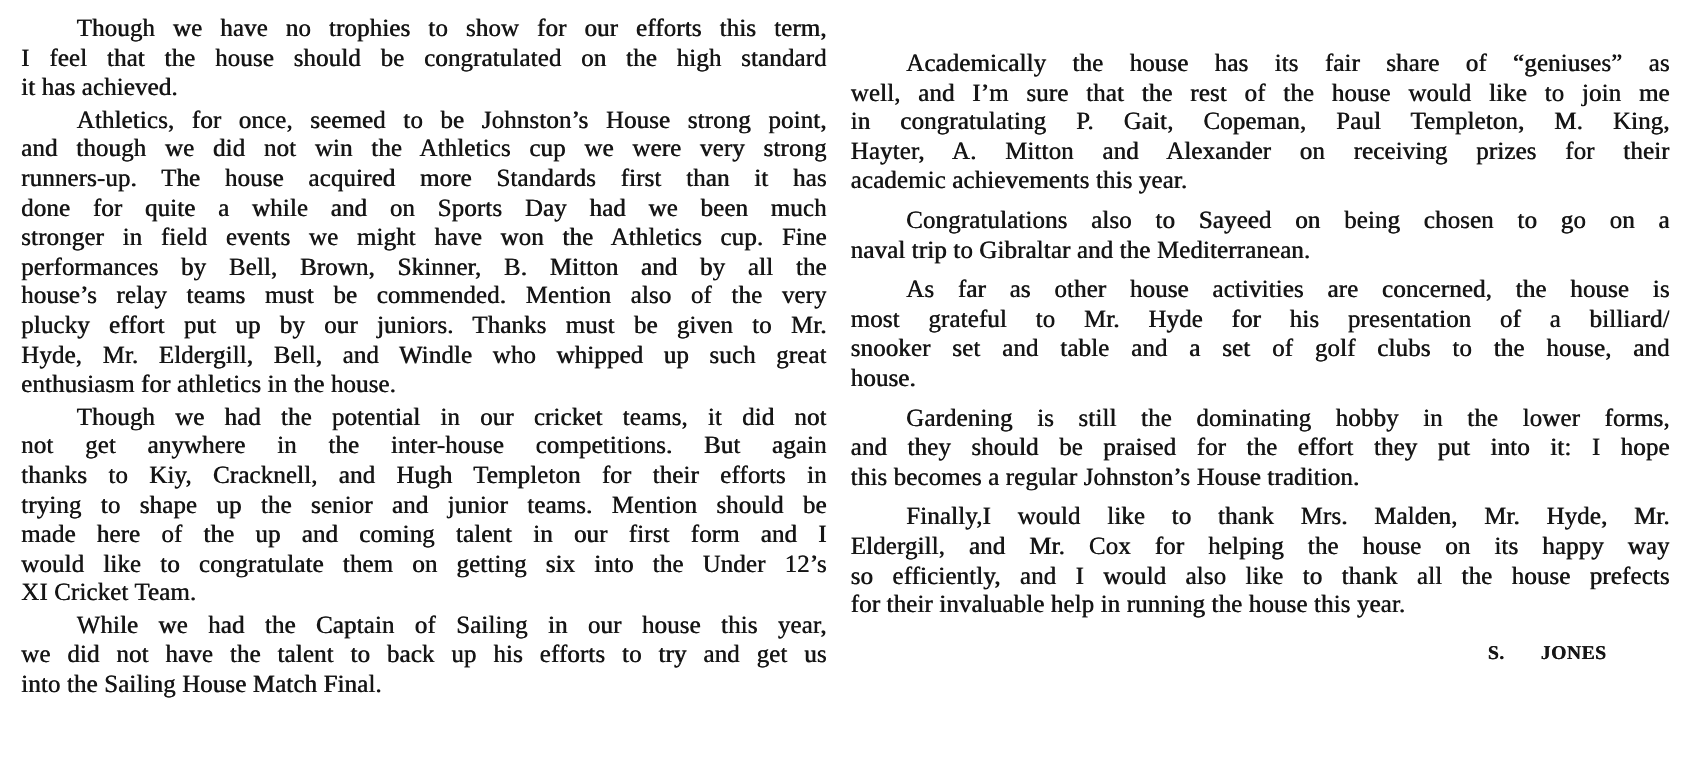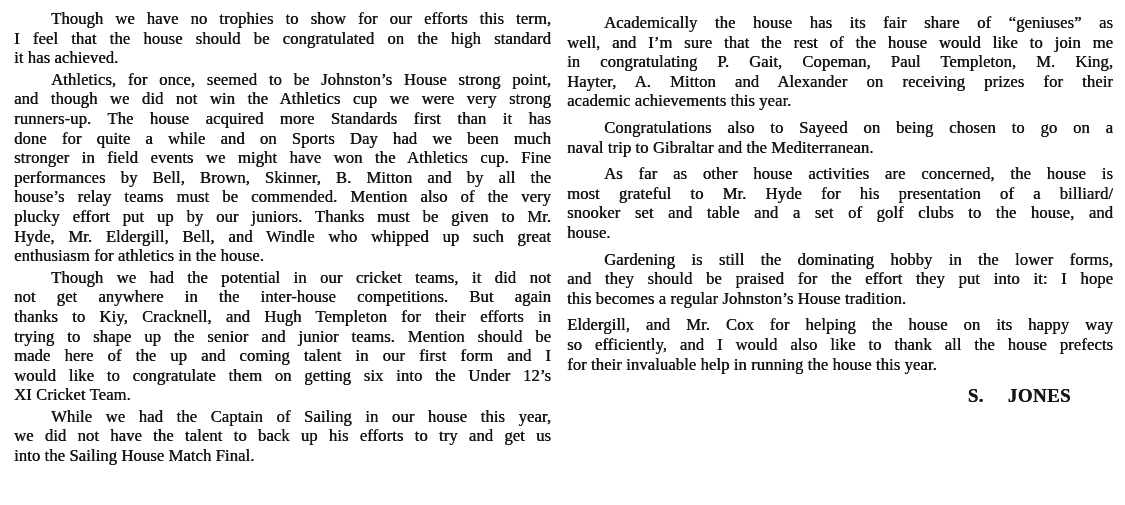--- a/index.html
+++ b/index.html
@@ -20,41 +20,41 @@
     display: flex;
     gap: 16px;
     background: #ffffff;
     color: #161616;
     font-family: "Liberation Serif", "DejaVu Serif", serif;
   }
   .col {
     box-sizing: border-box;
   }
   .col-left  { width: 537px; }
-  .col-right { width: 546px; padding-top: 4px; }
+  .col-right { width: 546px; padding-top: 4px; margin-top: 19px; }
   .paragraph { margin: 0; }
   .col-left  .paragraph { margin-bottom: 2px; }
   .col-right .paragraph { margin-bottom: 7px; }
   .line {
     font-size: 16.6px;
     line-height: 19.6px;
     height: 19.6px;
     overflow: hidden;
     text-align: justify;
     text-align-last: justify;
     letter-spacing: 0.1px;
     text-shadow: 0.4px 0 0 currentColor; 
   }
   .line.last  { text-align-last: left; }
   .line.first { text-indent: 37px; }
   .signature {
     margin-top: 12px;
     padding-right: 42px;
     text-align: right;
-    font-size: 19px;
+    font-size: 13px;
     line-height: 20px;
     font-weight: bold;
     letter-spacing: 0.4px;
     text-shadow: 0.3px 0 0 currentColor;
   }
   .signature .surname { margin-left: 24px; }
 </style>
 </head>
 <body>
 
@@ -109,20 +109,21 @@
         <div class="line">most grateful to Mr. Hyde for his presentation of a billiard/</div>
         <div class="line">snooker set and table and a set of golf clubs to the house, and</div>
         <div class="line last">house.</div>
       </div>
       <div class="paragraph">
         <div class="line first">Gardening is still the dominating hobby in the lower forms,</div>
         <div class="line">and they should be praised for the effort they put into it: I hope</div>
         <div class="line last">this becomes a regular Johnston’s House tradition.</div>
       </div>
       <div class="paragraph">
+        <div class="line first">Finally,I would like to thank Mrs. Malden, Mr. Hyde, Mr.</div>
         <div class="line">Eldergill, and Mr. Cox for helping the house on its happy way</div>
         <div class="line">so efficiently, and I would also like to thank all the house prefects</div>
         <div class="line last">for their invaluable help in running the house this year.</div>
       </div>
     <div class="signature">
       <span class="initial">S.</span><span class="surname">JONES</span>
     </div>
   </section>
 </main>
 

